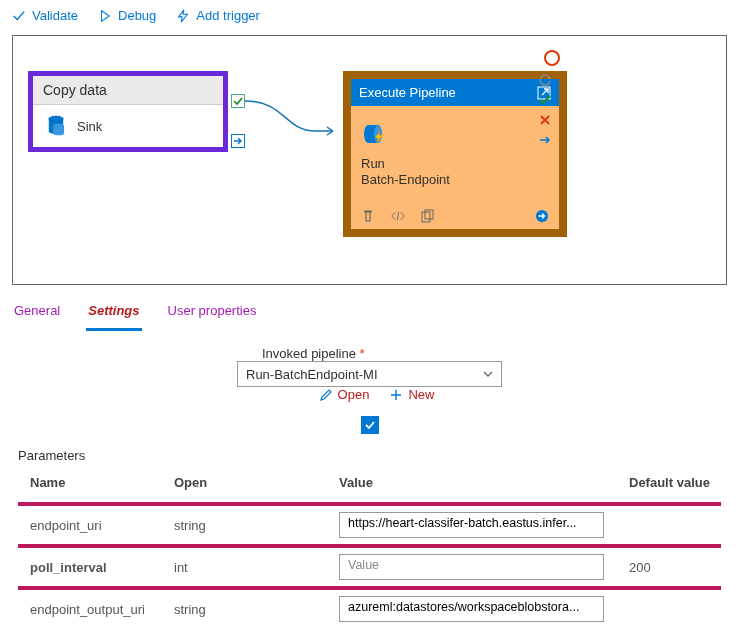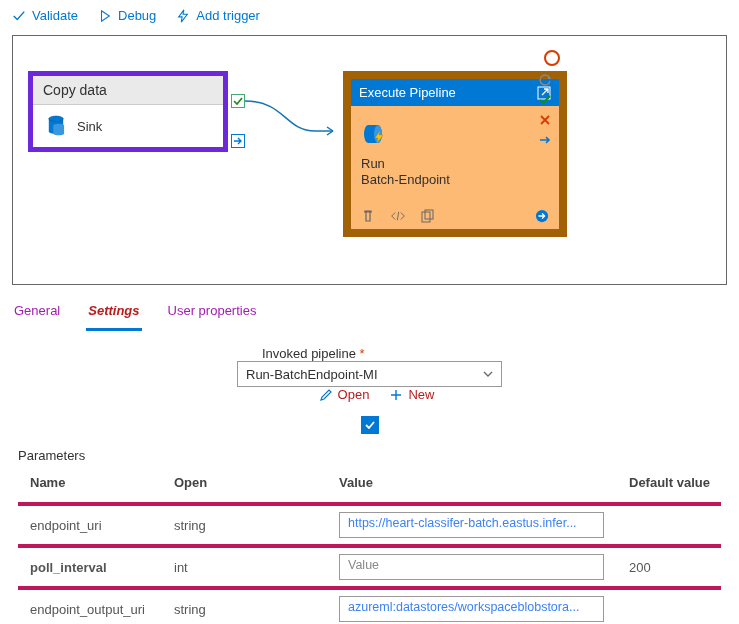--- a/index.html
+++ b/index.html
@@ -32,21 +32,21 @@
   .form-row { display: flex; align-items: center; margin-bottom: 14px; flex-direction: column; }
   .form-label { width: 215px; font-size: 13px; }
   .checkbox { width: 18px; height: 18px; background: #0078d4; display: flex; align-items: center; justify-content: center; color: #fff; font-size: 12px; }
   .select-box { width: 265px; height: 26px; border: 1px solid #999; padding: 3px 8px; display: flex; justify-content: space-between; align-items: center; background: #fff; }
   .form-actions { display: flex; gap: 20px; margin-left: 14px; }
   .action-link { display: flex; align-items: center; gap: 5px; color: #b91c1c; cursor: pointer; }
   .params-title { font-size: 13px; margin: 6px 0 2px 0; }
   table.params { width: 100%; border-collapse: collapse; margin-top: 4px; }
   table.params th { text-align: left; font-weight: 600; padding: 8px 6px 12px 6px; color: #444; }
   table.params td { padding: 6px 6px; border-top: 4px solid #be185d; vertical-align: middle; color: #555; }
-  .val-input { width: 265px; height: 26px; border: 1px solid #999; padding: 3px 8px; color: #3b82f6; font-size: 12.5px; background: #fff; }
+  .val-input { width: 265px; height: 26px; border: 1px solid #999; padding: 3px 8px; color: #000000; font-size: 12.5px; background: #fff; }
   .placeholder { color: #888; }
   .req { color: #d83b01; }
   .exec-run { font-size: 13px; line-height: 1.2; }
 </style>
 </head>
 <body>
 
 <div class="toolbar">
   <div class="toolbar-btn">
     <svg viewBox="0 0 16 16">

